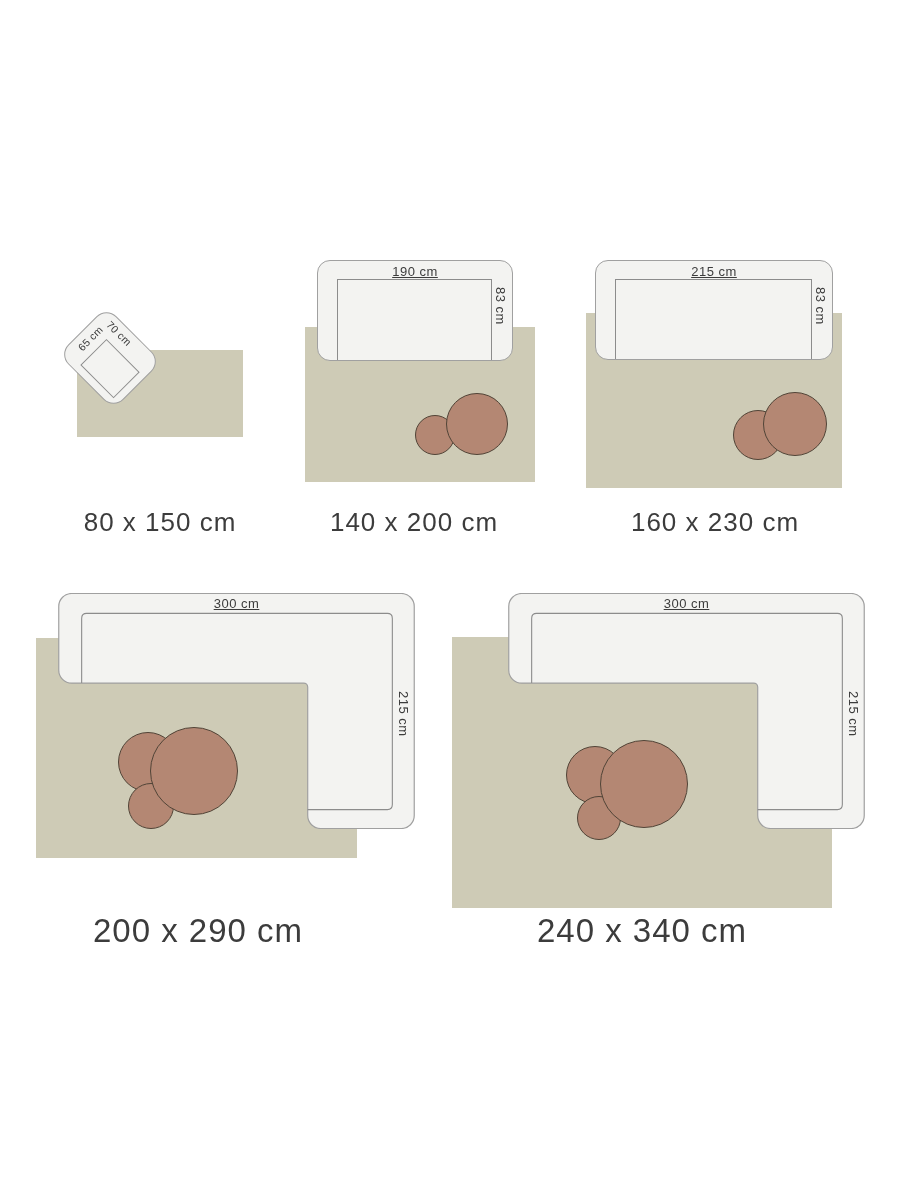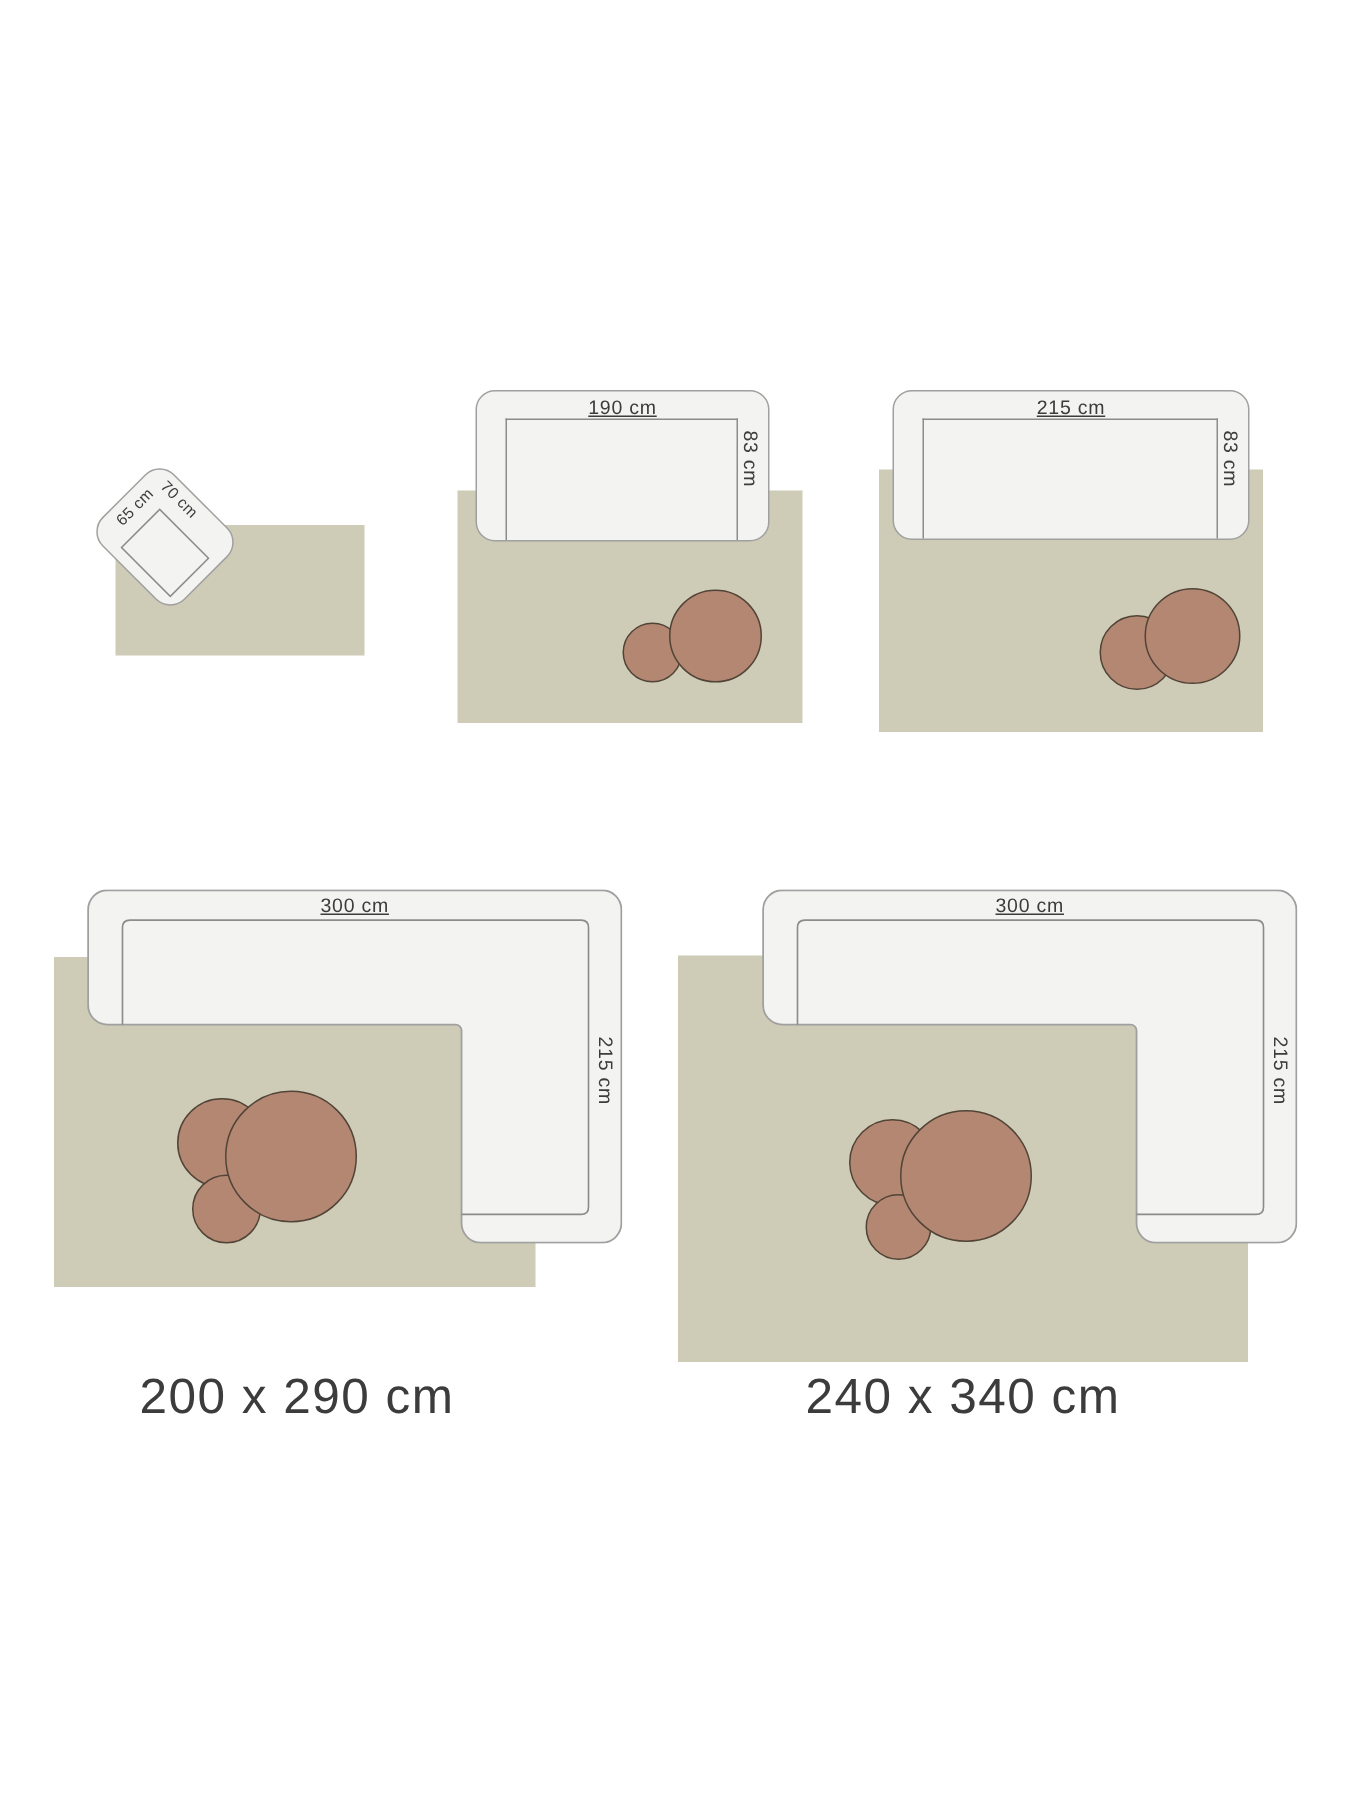--- a/index.html
+++ b/index.html
@@ -31,38 +31,41 @@
 <body>
 
 <div class="stage">
 
   <div class="rug" style="left:77px;top:350px;width:166px;height:87px;"></div>
   <div class="chair">
     <div class="chair-seat"></div>
     <span class="chair-dim chair-dim-top">65 cm</span>
     <span class="chair-dim chair-dim-right">70 cm</span>
   </div>
+  <div class="caption caption-sm" style="left:160px;top:507px;">80 x 150 cm</div>
 
   <div class="rug" style="left:305px;top:327px;width:230px;height:155px;"></div>
   <div class="sofa" style="left:317px;top:260px;width:196px;height:101px;">
     <div class="seat" style="left:19px;top:18px;right:20px;bottom:0;"></div>
     <span class="dim dim-top">190 cm</span>
     <span class="dim dim-right">83 cm</span>
   </div>
   <div class="pouf" style="left:415px;top:415px;width:40px;height:40px;"></div>
   <div class="pouf" style="left:446px;top:393px;width:62px;height:62px;"></div>
+  <div class="caption caption-sm" style="left:414px;top:507px;">140 x 200 cm</div>
 
   <div class="rug" style="left:586px;top:313px;width:256px;height:175px;"></div>
   <div class="sofa" style="left:595px;top:260px;width:238px;height:100px;">
     <div class="seat" style="left:19px;top:18px;right:20px;bottom:0;"></div>
     <span class="dim dim-top">215 cm</span>
     <span class="dim dim-right">83 cm</span>
   </div>
   <div class="pouf" style="left:733px;top:410px;width:50px;height:50px;"></div>
   <div class="pouf" style="left:763px;top:392px;width:64px;height:64px;"></div>
+  <div class="caption caption-sm" style="left:715px;top:507px;">160 x 230 cm</div>
 
   <div class="rug" style="left:36px;top:638px;width:321px;height:220px;"></div>
   <div class="lsofa" style="left:58px;top:593px;">
     <svg width="357" height="236" viewBox="-0.5 -0.5 358 237">
       <path d="M13,0 H344 A13,13 0 0 1 357,13 V223 A13,13 0 0 1 344,236 H263 A13,13 0 0 1 250,223 V94 A4,4 0 0 0 246,90 H13 A13,13 0 0 1 0,77 V13 A13,13 0 0 1 13,0 Z" fill="#f3f3f1" stroke="#a0a0a0" stroke-width="1.2"></path>
       <path d="M23,90 V25 Q23,20 28,20 H330 Q335,20 335,25 V212 Q335,217 330,217 H250" fill="none" stroke="#8c8c8c" stroke-width="1.1"></path>
     </svg>
     <span class="dim dim-top">300 cm</span>
     <span class="dim dim-right-l">215 cm</span>
   </div>

